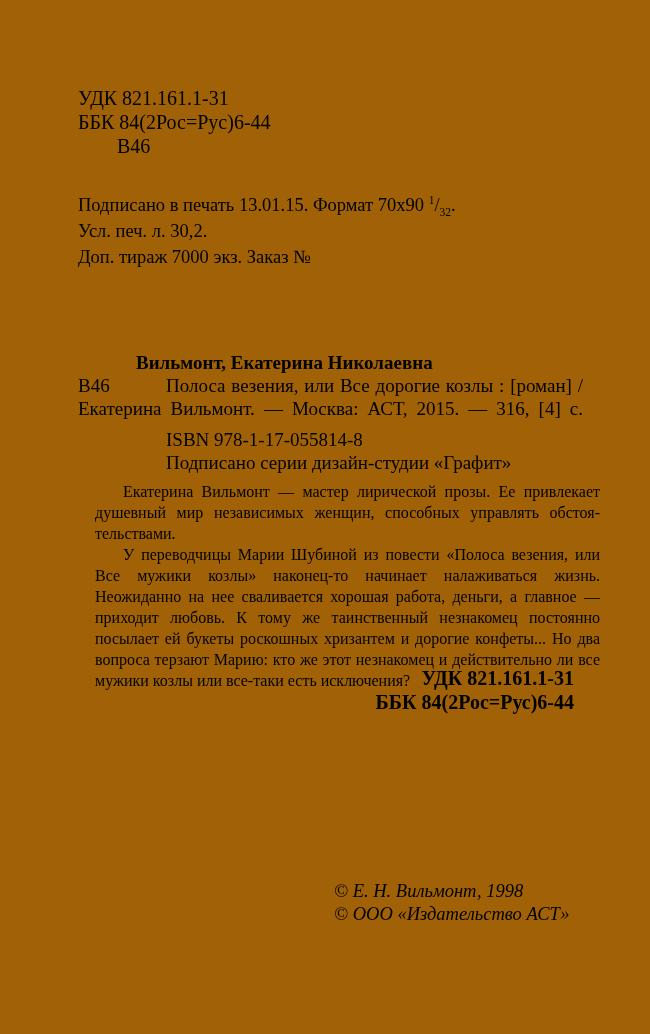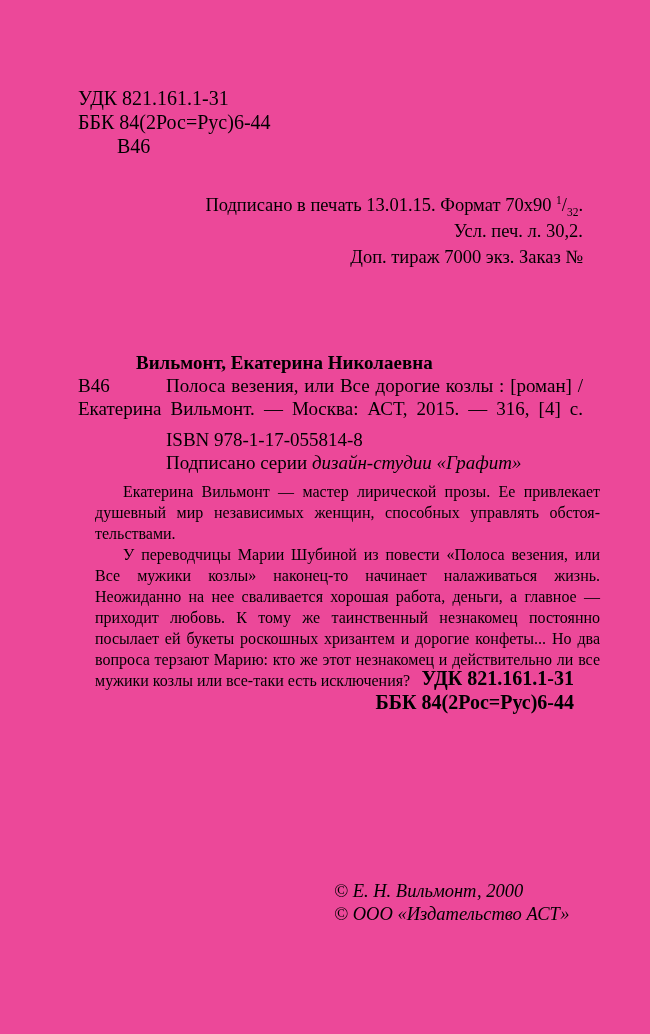--- a/index.html
+++ b/index.html
@@ -4,21 +4,21 @@
 <style>
   html, body {
     margin: 0;
     padding: 0;
     background: #ffffff;
   }
   .page {
     position: relative;
     width: 650px;
     height: 1034px;
-    background: #ec4899;
+    background: #a16207;
     color: #000000;
     font-family: "Liberation Serif", "DejaVu Serif", serif;
     overflow: hidden;
   }
   
   .top-codes {
     position: absolute;
     left: 78px;
     top: 86px;
     font-size: 20px;
@@ -27,21 +27,21 @@
   }
   .top-codes .code-b46 {
     padding-left: 39px;
   }
   
   .print-info {
     position: absolute;
     left: 78px;
     top: 192px;
     width: 505px;
-    text-align: right;
+    text-align: left;
     font-size: 18.5px;
     line-height: 26px;
   }
   .print-info sup {
     font-size: 0.62em;
     vertical-align: super;
     line-height: 0;
   }
   .print-info sub {
     font-size: 0.62em;
@@ -77,21 +77,20 @@
     text-align-last: justify;
   }
   .catalog .isbn-line {
     margin-left: 88px;
     margin-top: 8px;
   }
   .catalog .series-line {
     margin-left: 88px;
   }
   .italic {
-    font-style: italic;
   }
   
   .annotation {
     position: absolute;
     left: 78px;
     top: 481px;
     width: 505px;
     font-size: 16px;
     line-height: 21px;
     text-align: justify;
@@ -153,17 +152,17 @@
     <p>Екатерина Вильмонт — мастер лирической прозы. Ее привлекает душевный мир независимых женщин, способных управлять обстоя­тельствами.</p>
     <p>У переводчицы Марии Шубиной из повести «Полоса везения, или Все мужики козлы» наконец-то начинает налаживаться жизнь. Неожиданно на нее сваливается хорошая работа, деньги, а главное — приходит любовь. К тому же таинственный незнакомец постоянно посылает ей букеты роскошных хризантем и дорогие конфеты... Но два вопроса терзают Марию: кто же этот незнакомец и действительно ли все мужики козлы или все-таки есть исключения?</p>
   </div>
 
   <div class="bottom-codes">
     <div>УДК 821.161.1-31</div>
     <div>ББК 84(2Рос=Рус)6-44</div>
   </div>
 
   <div class="copyright">
-    <div>© Е. Н. Вильмонт, 2000</div>
+    <div>© Е. Н. Вильмонт, 1998</div>
     <div>© ООО «Издательство АСТ»</div>
   </div>
 
 </div>
 
 </body></html>

